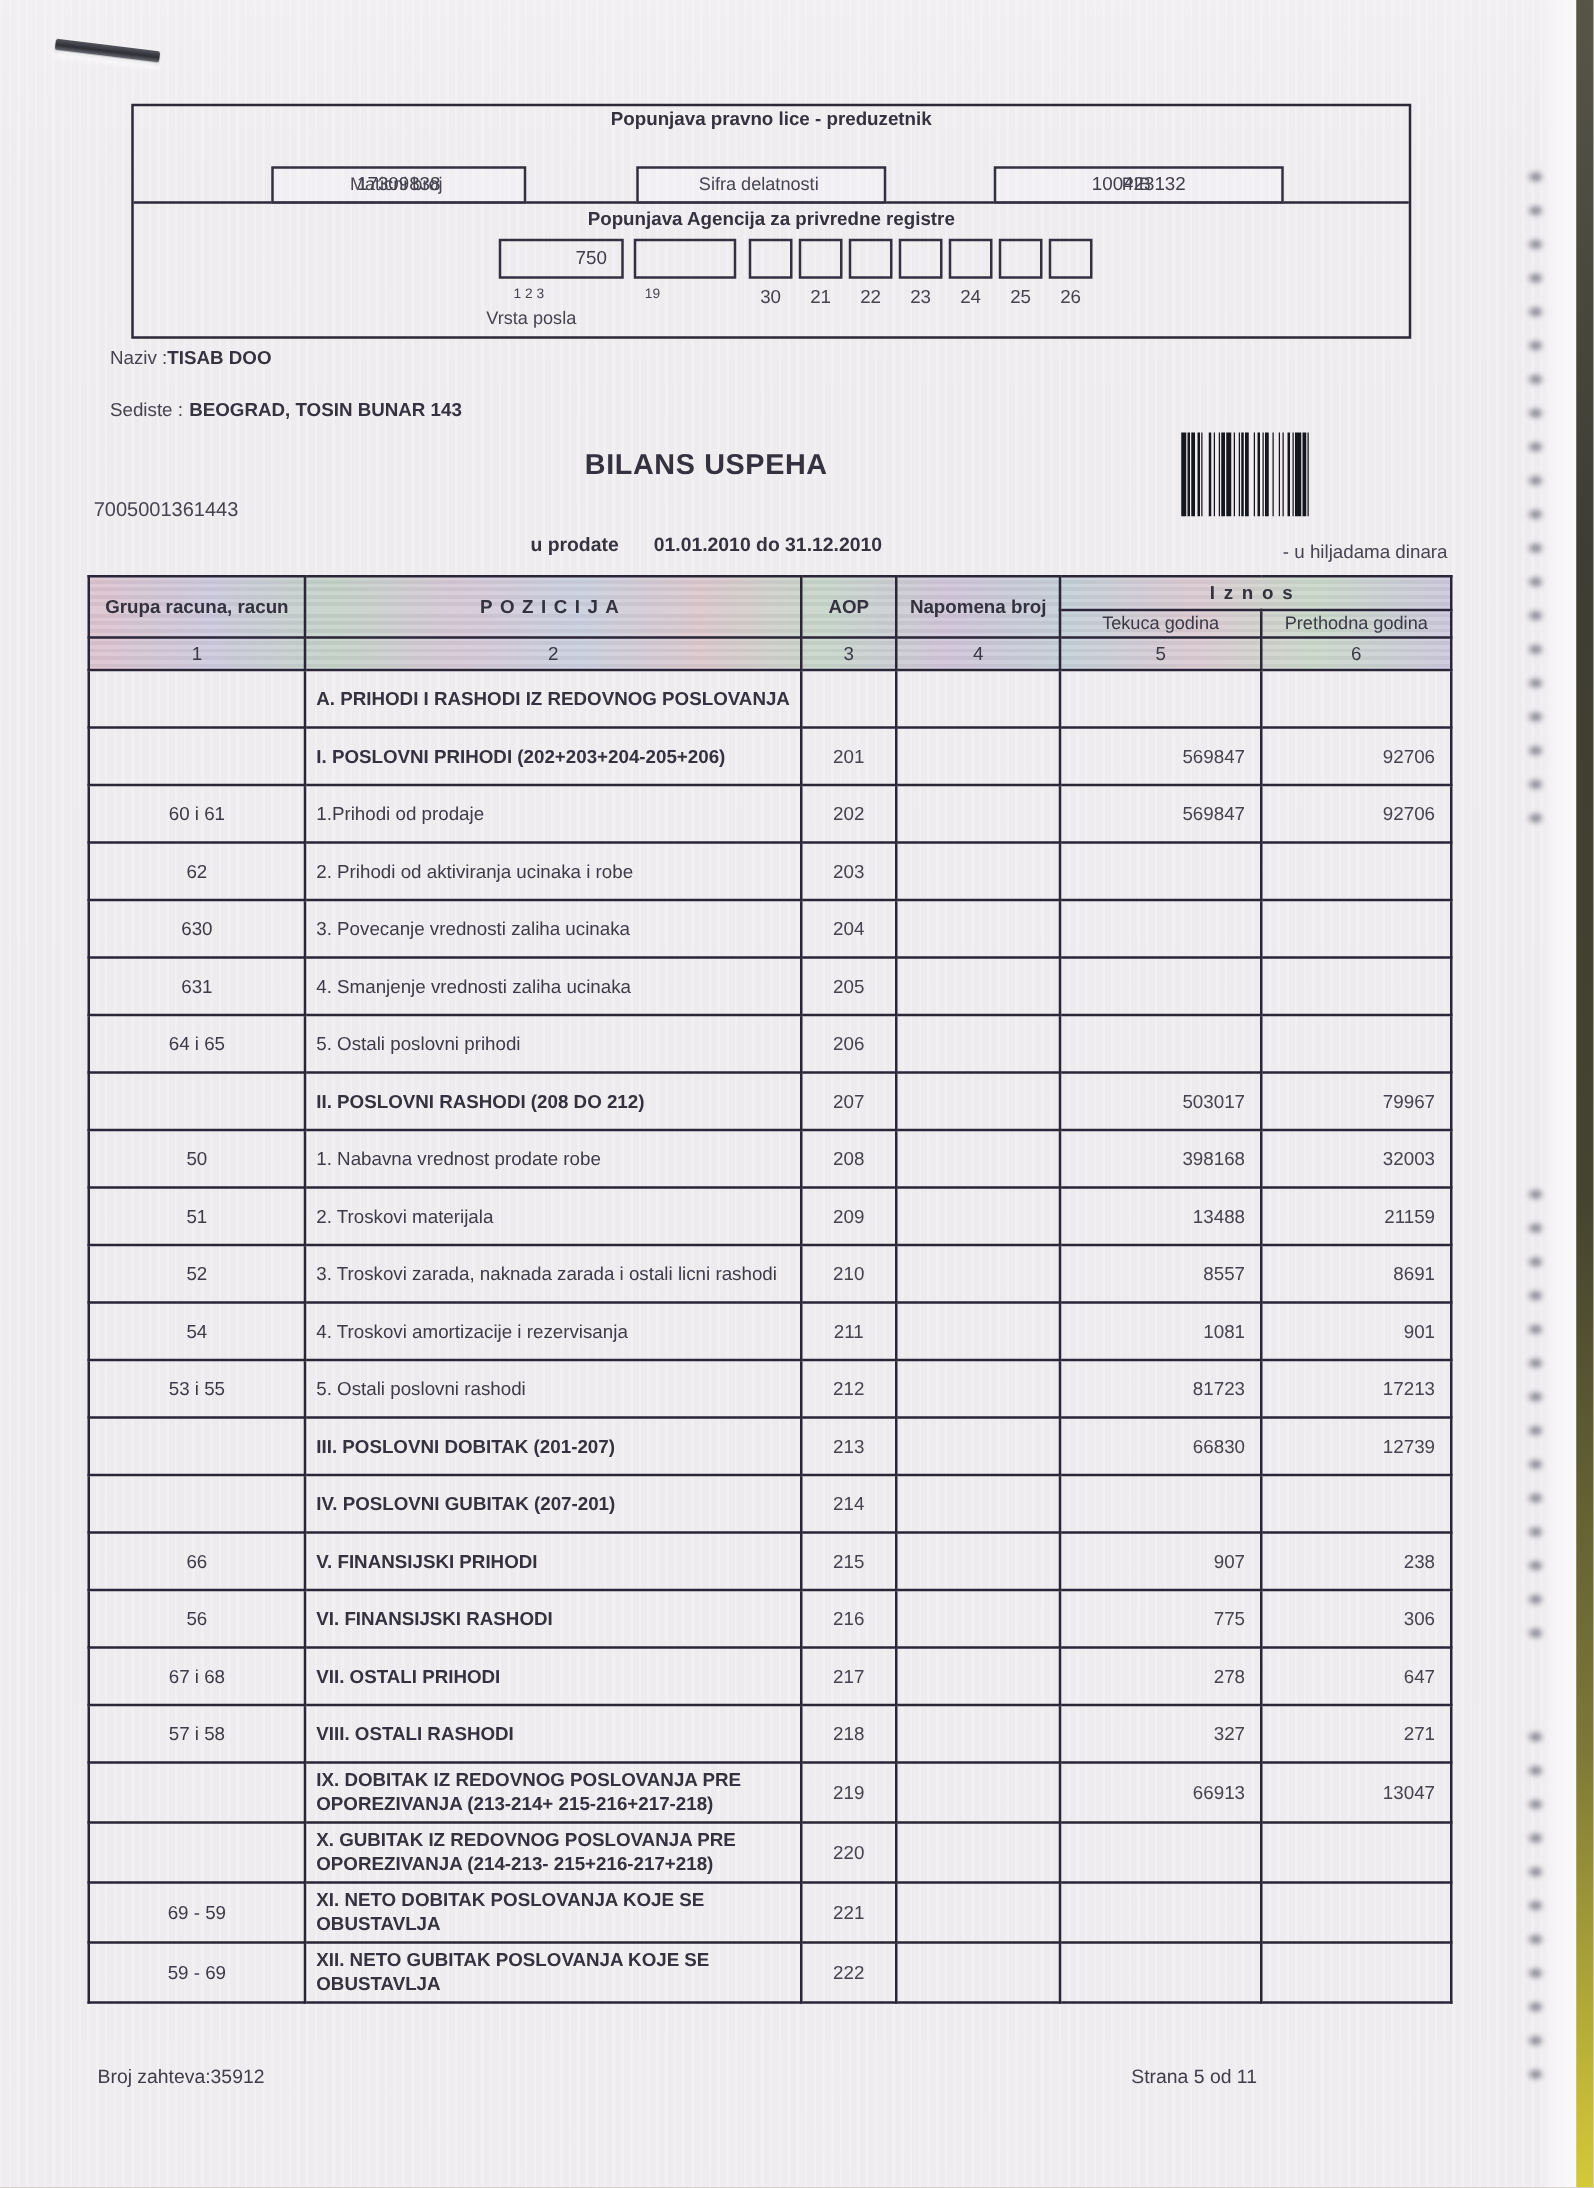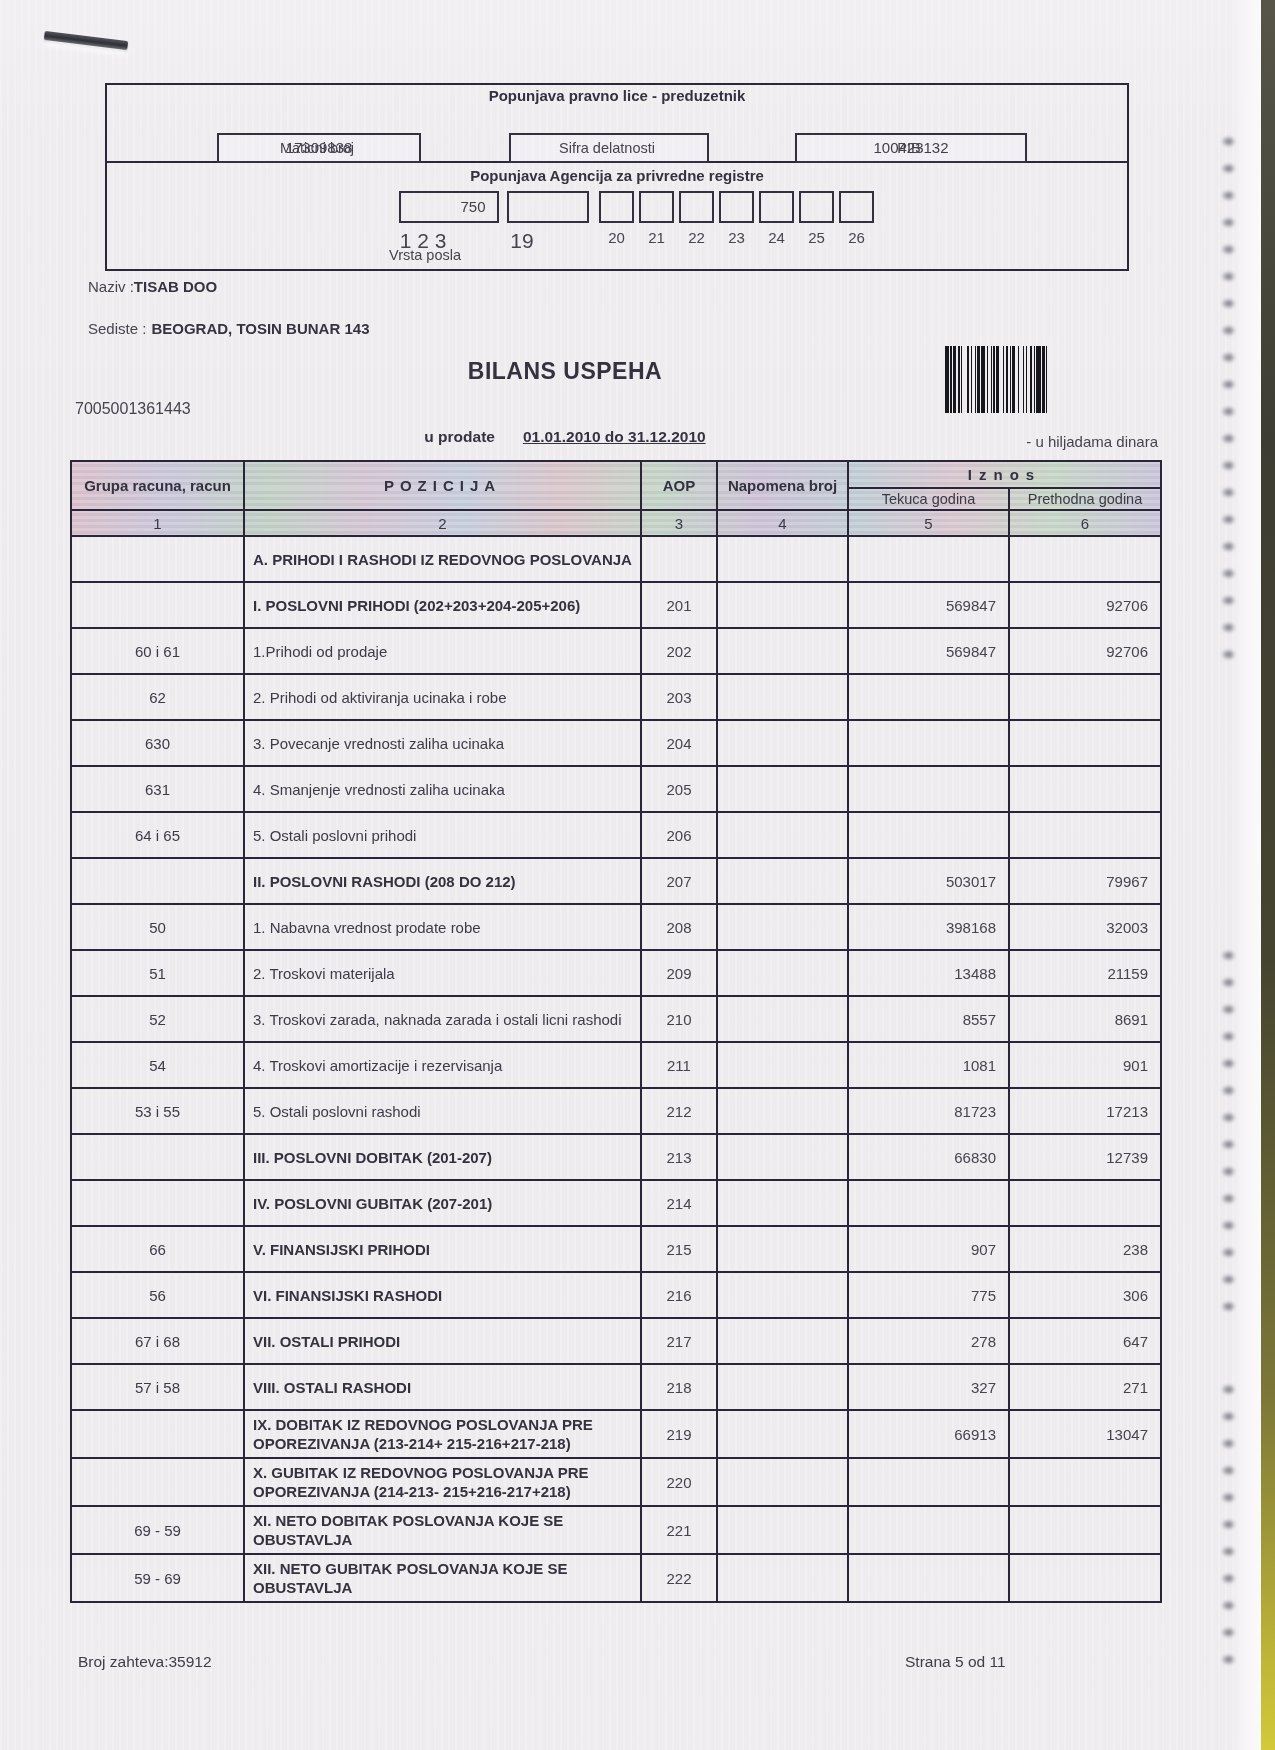--- a/index.html
+++ b/index.html
@@ -49,40 +49,40 @@
   .hb-title2{position:absolute;top:4px;left:0;right:0;text-align:center;
     font-weight:bold;font-size:15px;color:#33323e;}
   .smallbox{position:absolute;top:28px;height:28px;border:2px solid #33313f;
     text-align:center;font-size:15px;line-height:28px;color:#3f3e4a;padding-left:48px;}
   .sb-vrsta{left:292px;width:48px;}
   .sb-19{left:400px;width:30px;}
   .reg-boxes{position:absolute;left:492px;top:28px;display:flex;gap:5px;}
   .reg-cell{display:flex;flex-direction:column;align-items:center;}
   .reg-cell .bx{width:31px;height:28px;border:2px solid #33313f;}
   .reg-cell .lb{margin-top:6px;font-size:15px;color:#45444f;}
-  .digits{position:absolute;top:66px;font-size:21px;color:#45444f;text-align:center;}
+  .digits{position:absolute;top:66px;font-size:11px;color:#45444f;text-align:center;}
   .dg-vrsta{left:292px;width:48px;}
   .dg-19{left:400px;width:30px;}
   .vrsta-label{position:absolute;top:84px;left:258px;width:120px;text-align:center;
     font-size:14.5px;color:#45444f;}
 
   
   .naziv-line{position:absolute;left:88px;top:278px;font-size:15px;color:#45444f;}
   .sediste-line{position:absolute;left:88px;top:320px;font-size:15px;color:#45444f;}
   .bold-val{font-weight:bold;color:#34333f;}
   .sp{margin-left:5px;}
   .doc-title{position:absolute;left:0;width:1130px;top:358px;text-align:center;
     font-size:23px;font-weight:bold;letter-spacing:0.5px;color:#33323e;}
   .doc-number{position:absolute;left:75px;top:400px;font-size:16px;color:#45444f;}
   .barcode{position:absolute;left:945px;top:346px;width:124px;height:67px;display:flex;align-items:stretch;}
   .barcode span{display:block;height:100%;}
   .barcode .bar{background:#16161d;}
   .period-line{position:absolute;left:0;width:1130px;top:428px;text-align:center;
     font-size:15.5px;font-weight:bold;color:#34333f;}
-  .period-line .pv{margin-left:28px;text-decoration:underline;}
+  .period-line .pv{margin-left:28px;}
   .unit-note{position:absolute;right:117px;top:433px;font-size:15px;color:#45444f;}
 
   
   .tbl{position:absolute;left:70px;top:460px;width:1090px;border-collapse:collapse;
     table-layout:fixed;font-size:15px;color:#3c3b47;}
   .tbl,.tbl th,.tbl td{border:2px solid #2a2638;}
   .tbl th{font-weight:bold;color:#33323e;}
   .col1{width:173px;} .col2{width:397px;} .col3{width:76px;}
   .col4{width:131px;} .col5{width:161px;} .col6{width:152px;}
   .band{
@@ -129,21 +129,21 @@
       <div class="fieldlabel fl-sifra">Sifra delatnosti</div>
       <div class="fieldlabel fl-pib">PIB</div>
     </div>
     <div class="hb-row2">
       <div class="hb-title2">Popunjava Agencija za privredne registre</div>
       <div class="smallbox sb-vrsta">750</div>
       <div class="smallbox sb-19"></div>
       <div class="reg-boxes">
         <div class="reg-cell">
             <span class="bx"></span>
-            <span class="lb">20</span>
+            <span class="lb">30</span>
           </div>
         <div class="reg-cell">
             <span class="bx"></span>
             <span class="lb">21</span>
           </div>
         <div class="reg-cell">
             <span class="bx"></span>
             <span class="lb">22</span>
           </div>
         <div class="reg-cell">

